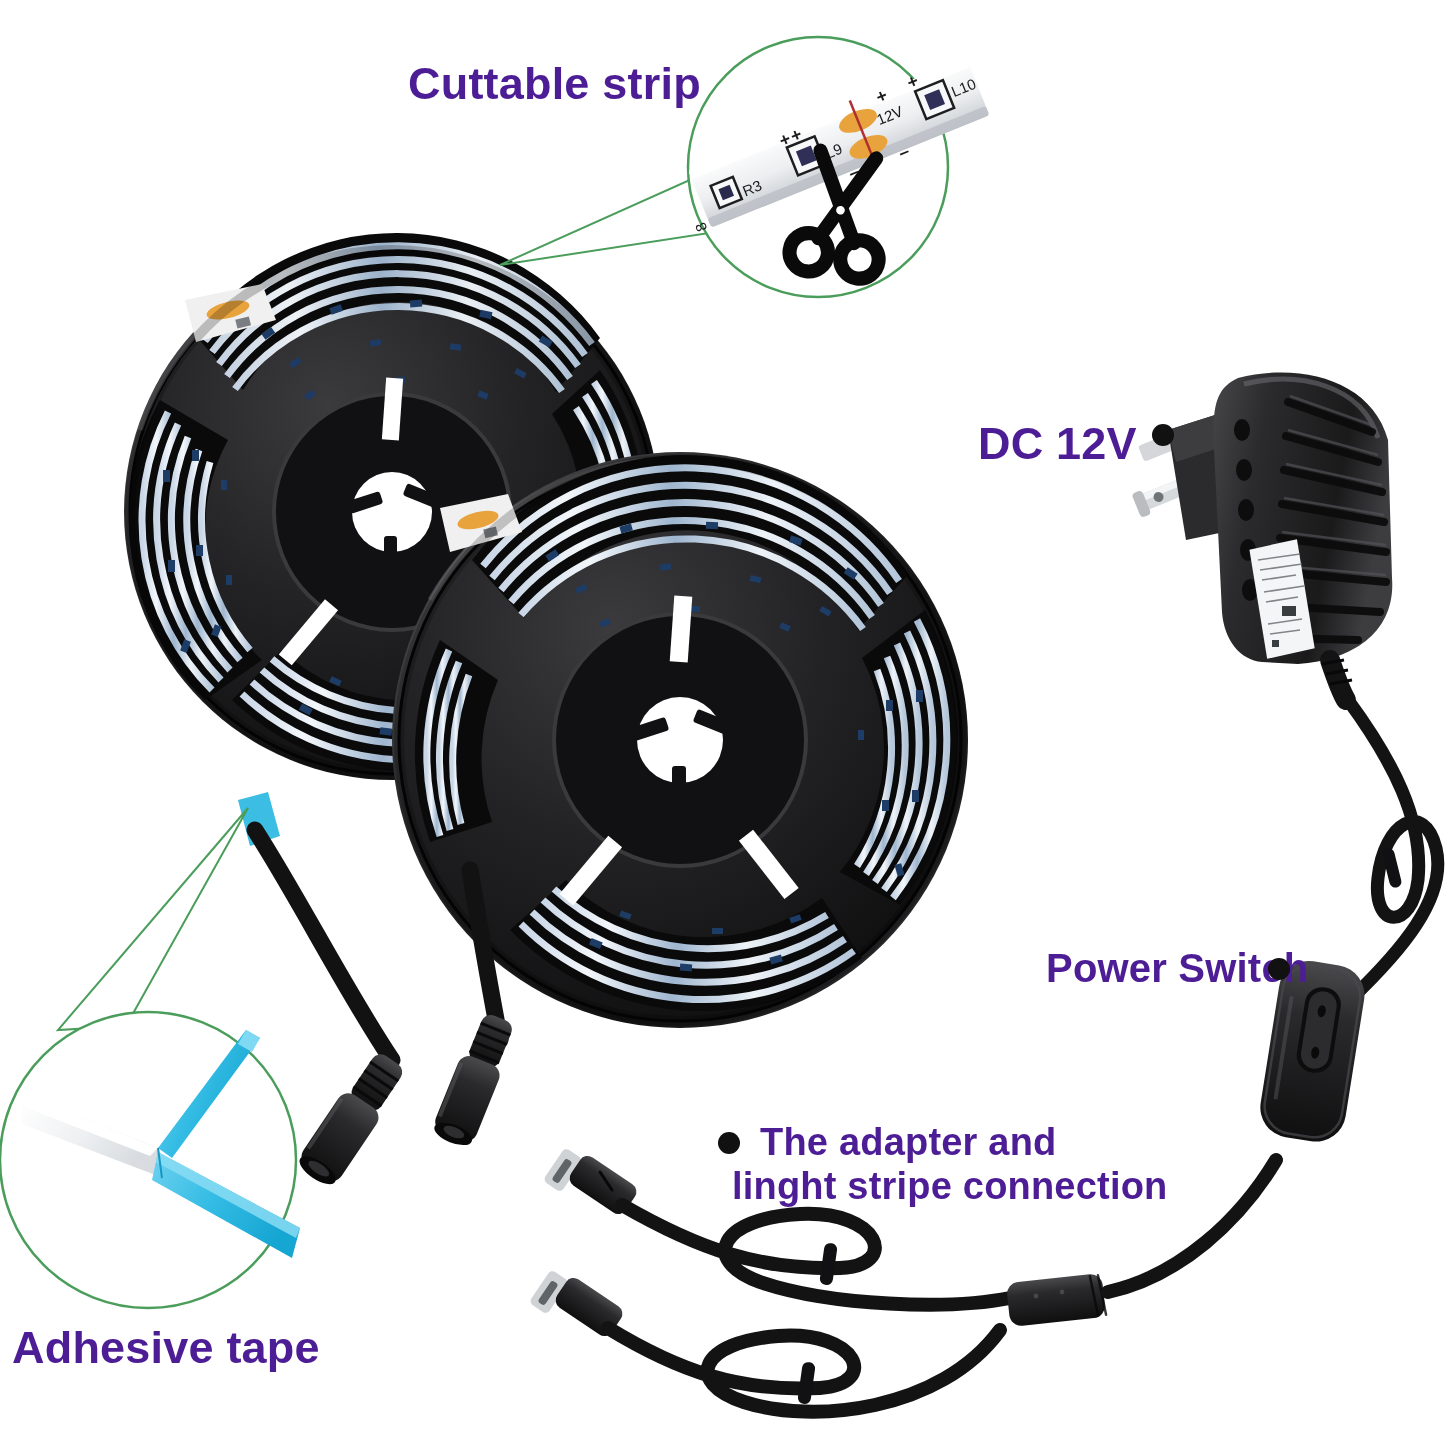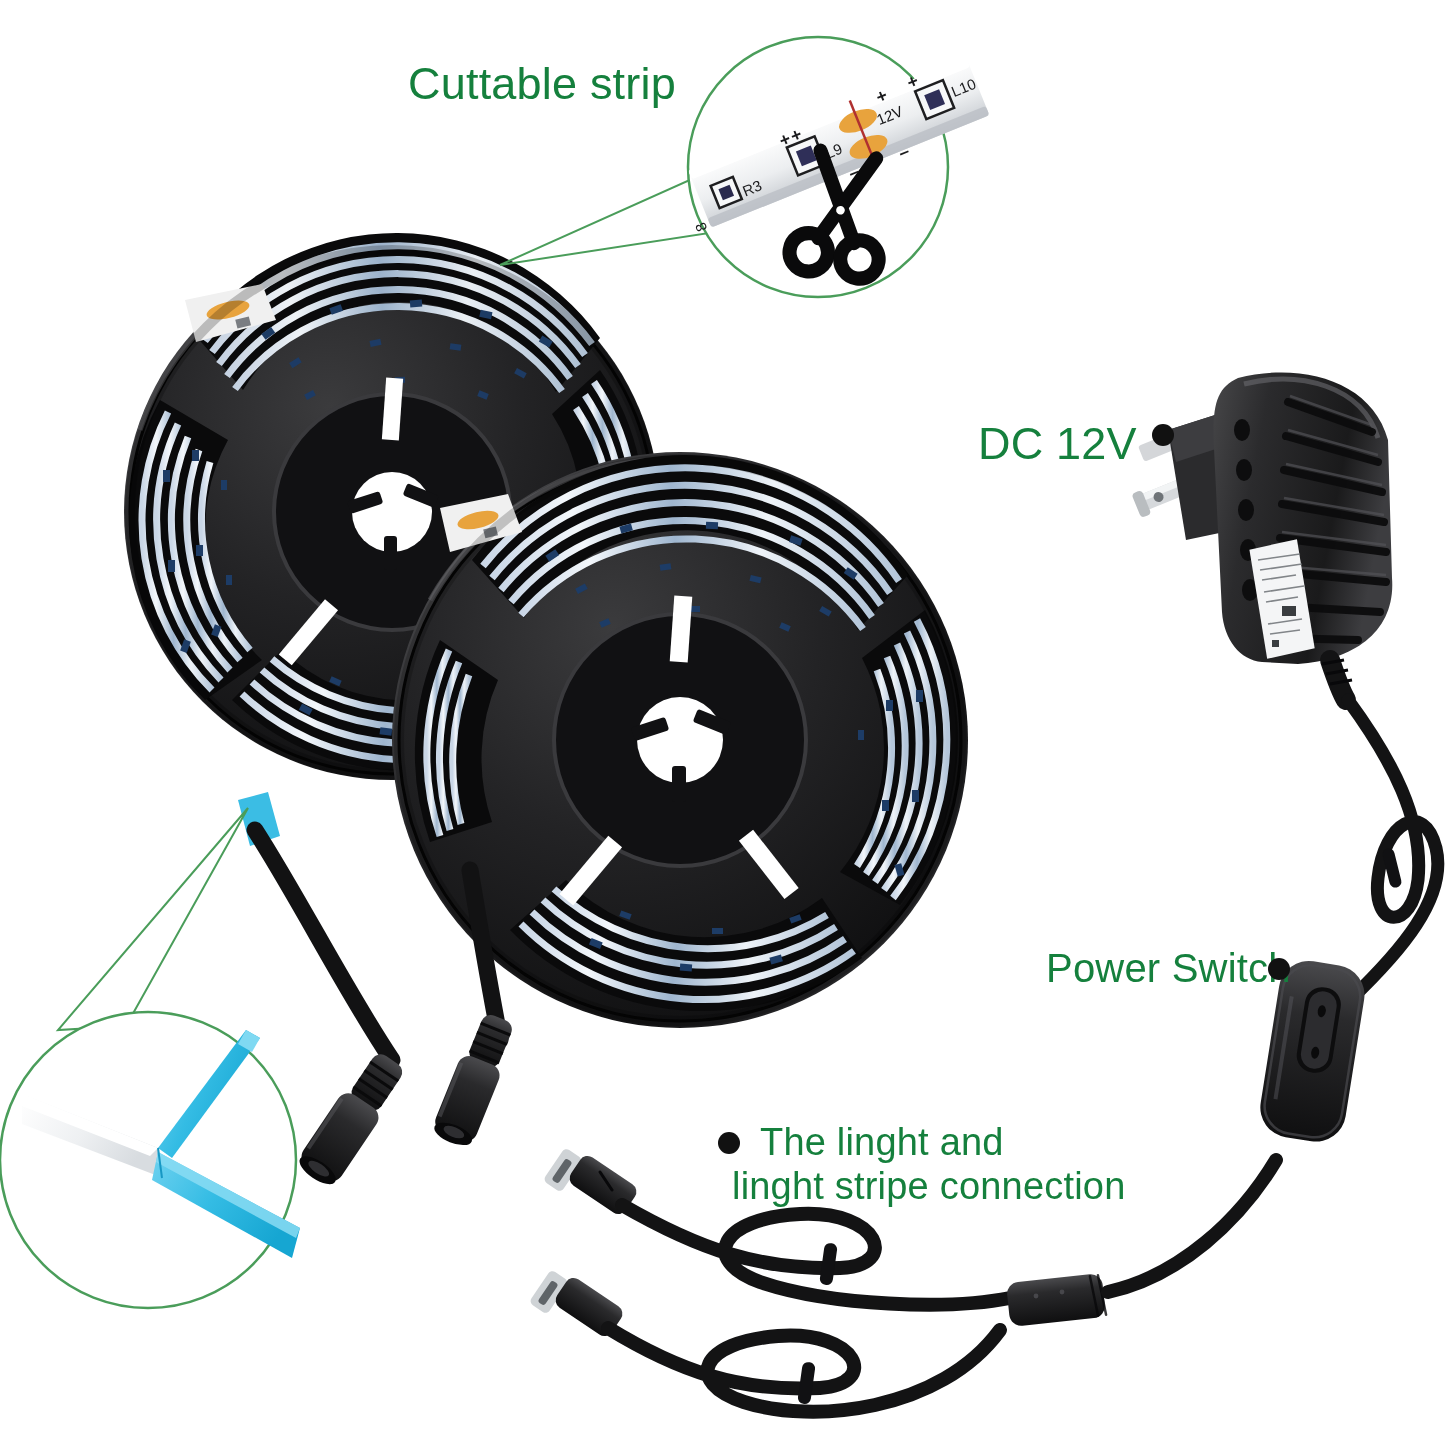--- a/index.html
+++ b/index.html
@@ -1,18 +1,18 @@
 <!DOCTYPE html>
 <html><head>
 <meta charset="utf-8">
 <style>
   html,body{margin:0;padding:0;background:#ffffff;}
   body{width:1448px;height:1448px;overflow:hidden;font-family:"Liberation Sans",sans-serif;}
   #stage{position:relative;width:1448px;height:1448px;background:#ffffff;}
-  .lbl{position:absolute;color:#15803d;font-weight:400;white-space:nowrap;letter-spacing:0.2px;}
+  .lbl{position:absolute;color:#4c1d95;font-weight:700;white-space:nowrap;letter-spacing:0.2px;}
   .lbl.big{font-size:45px;}
   .lbl.mid{font-size:40px;}
   .lbl.body{font-size:38px;line-height:48px;white-space:pre-line;}
   .dot{position:absolute;border-radius:50%;background:#111;}
   svg.layer{position:absolute;left:0;top:0;width:1448px;height:1448px;overflow:visible;}
   .nosel{user-select:none;}
 </style>
 </head>
 <body>
 
@@ -501,17 +501,18 @@
 
   <div class="lbl big nosel" style="left:408px; top:58px;">Cuttable strip</div>
 
   <div class="lbl big nosel" style="left:978px; top:418px;">DC 12V</div>
   <div class="dot" style="left:1152px; top:424px; width:22px; height:22px;"></div>
 
   <div class="lbl mid nosel" style="left:1046px; top:946px;">Power Switch</div>
   <div class="dot" style="left:1268px; top:958px; width:22px; height:22px;"></div>
 
   <div class="dot" style="left:718px; top:1132px; width:22px; height:22px;"></div>
-  <div class="lbl body nosel" style="left:760px; top:1118px;">The linght and</div>
+  <div class="lbl body nosel" style="left:760px; top:1118px;">The adapter and</div>
   <div class="lbl body nosel" style="left:732px; top:1162px;">linght stripe connection</div>
 
+  <div class="lbl big nosel" style="left:12px; top:1322px;">Adhesive tape</div>
 
 </div>
 
 </body></html>

